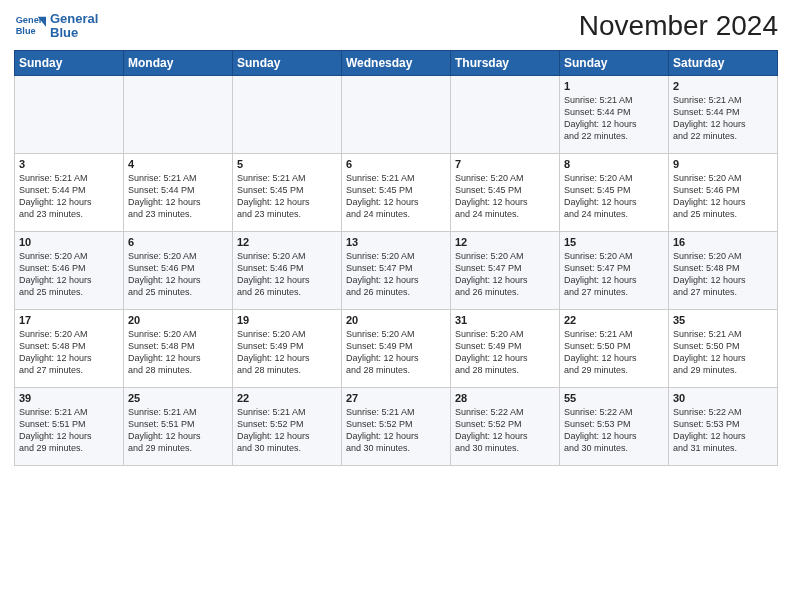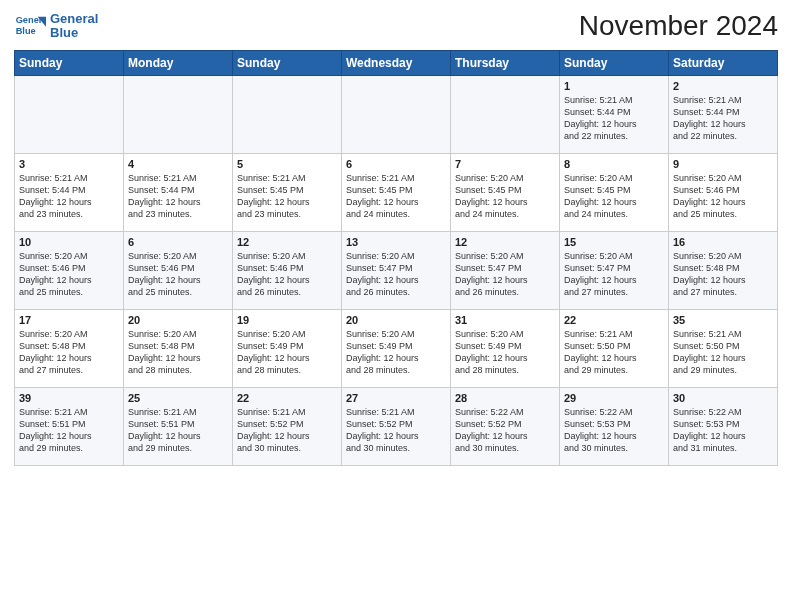--- a/index.html
+++ b/index.html
@@ -324,21 +324,21 @@
 and 30 minutes.</div>
           </td>
           <td>
             <span class="day-num">28</span>
             <div class="cell-text" style="white-space: pre-line;">Sunrise: 5:22 AM
 Sunset: 5:52 PM
 Daylight: 12 hours
 and 30 minutes.</div>
           </td>
           <td>
-            <span class="day-num">29</span>
+            <span class="day-num">55</span>
             <div class="cell-text" style="white-space: pre-line;">Sunrise: 5:22 AM
 Sunset: 5:53 PM
 Daylight: 12 hours
 and 30 minutes.</div>
           </td>
           <td>
             <span class="day-num">30</span>
             <div class="cell-text" style="white-space: pre-line;">Sunrise: 5:22 AM
 Sunset: 5:53 PM
 Daylight: 12 hours

